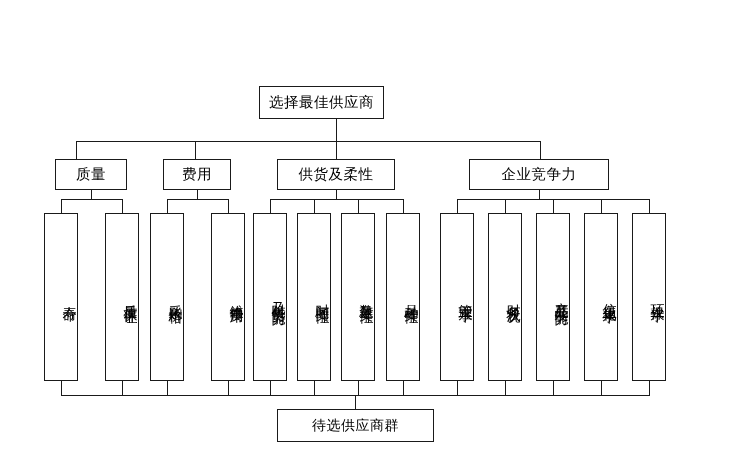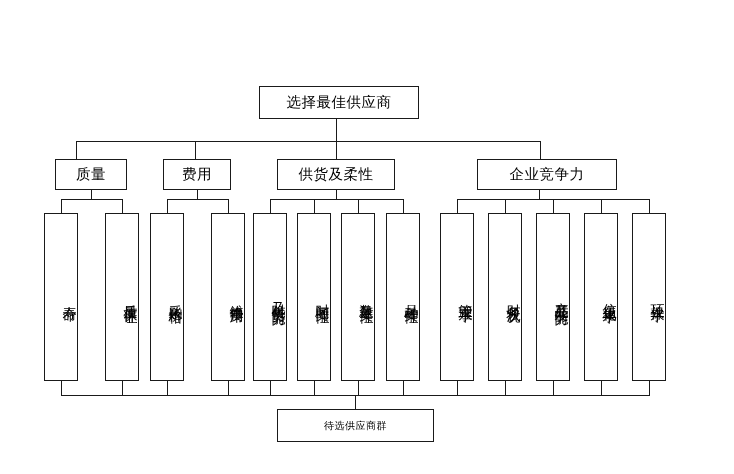--- a/index.html
+++ b/index.html
@@ -52,37 +52,37 @@
     padding: 8px 0;
     align-items: flex-start;
     justify-content: center;
   }
   .leaf > span {
     writing-mode: vertical-rl;
     text-orientation: upright;
     display: block;
   }
   .bottom {
-    font-size: 10px;
+    font-size: 14px;
     letter-spacing: 0.5px;
   }
   
   .ln {
     position: absolute;
     background: #1a1a1a;
   }
   .ln.h { height: 1px; }
   .ln.v { width: 1px; }
 </style>
 </head>
 <body>
 
 <div id="canvas">
 
-  <div class="box goal" style="left:259px; top:86px; width:160px; height:33px;">
+  <div class="box goal" style="left:259px; top:86px; width:125px; height:33px;">
     <span>选择最佳供应商</span>
   </div>
 
   <div class="ln v" style="left:336px; top:119px; height:22px;"></div>
 
   <div class="ln h" style="left:76px; top:141px; width:464px;"></div>
 
   <div class="ln v" style="left:76px; top:141px; height:18px;"></div>
   <div class="ln v" style="left:195px; top:141px; height:18px;"></div>
   <div class="ln v" style="left:336px; top:141px; height:18px;"></div>
@@ -90,21 +90,21 @@
 
   <div class="box crit" style="left:55px; top:159px; width:72px; height:31px;">
     <span>质量</span>
   </div>
   <div class="box crit" style="left:277px; top:159px; width:118px; height:31px;">
     <span>供货及柔性</span>
   </div>
   <div class="box crit" style="left:163px; top:159px; width:68px; height:31px;">
     <span>费用</span>
   </div>
-  <div class="box crit" style="left:469px; top:159px; width:140px; height:31px;margin-left:8px;">
+  <div class="box crit" style="left:469px; top:159px; width:140px; height:31px;">
     <span>企业竞争力</span>
   </div>
 
   <div class="ln v" style="left:91px; top:190px; height:9px;"></div>
   <div class="ln h" style="left:61px; top:199px; width:61px;"></div>
   <div class="ln v" style="left:61px; top:199px; height:14px;"></div>
   <div class="ln v" style="left:122px; top:199px; height:14px;"></div>
 
   <div class="box leaf" style="left:44px; top:213px; width:34px; height:168px;">
     <span>寿命</span>

